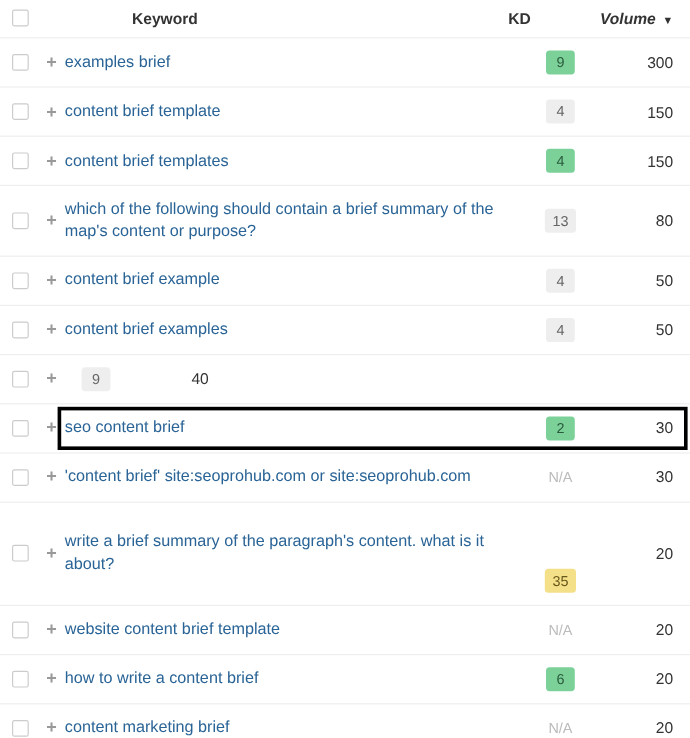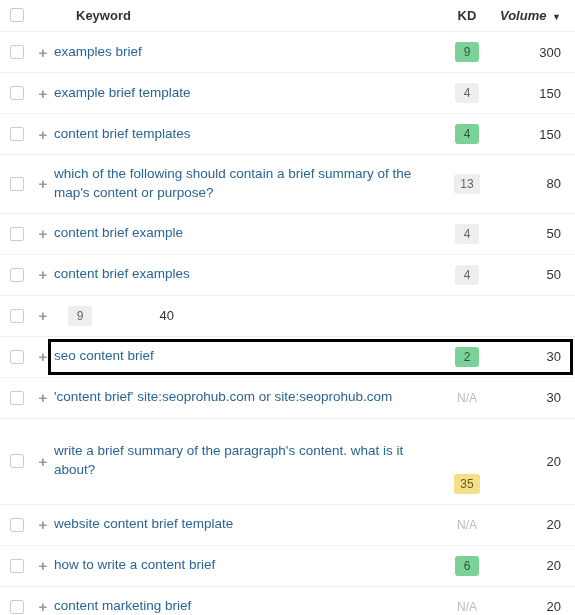--- a/index.html
+++ b/index.html
@@ -12,20 +12,21 @@
   }
   .table { width: 100%; }
   .header-row {
     display: flex;
     align-items: flex-start;
     padding: 8px 10px;
     border-bottom: 1px solid #eee;
     font-weight: 600;
     color: #333;
     font-size: 13px;
+    gap: 34px;
   }
   .row {
     display: flex;
     align-items: center;
     padding: 10px 10px;
     border-bottom: 1px solid #eee;
     position: relative;
   }
   .col-check {
     width: 22px;
@@ -126,21 +127,21 @@
         <div class="col-plus">+</div>
         <div class="col-kw"><a href="#">examples brief</a></div>
         <div class="col-kd"><span class="kd-badge kd-green">9</span></div>
         <div class="col-vol">300</div>
       </div>
       <div class="row">
         <div class="col-check">
           <div class="checkbox"></div>
         </div>
         <div class="col-plus">+</div>
-        <div class="col-kw"><a href="#">example brief template</a></div>
+        <div class="col-kw"><a href="#">content brief template</a></div>
         <div class="col-kd"><span class="kd-badge kd-gray">4</span></div>
         <div class="col-vol">150</div>
       </div>
       <div class="row">
         <div class="col-check">
           <div class="checkbox"></div>
         </div>
         <div class="col-plus">+</div>
         <div class="col-kw"><a href="#">content brief templates</a></div>
         <div class="col-kd"><span class="kd-badge kd-green">4</span></div>

